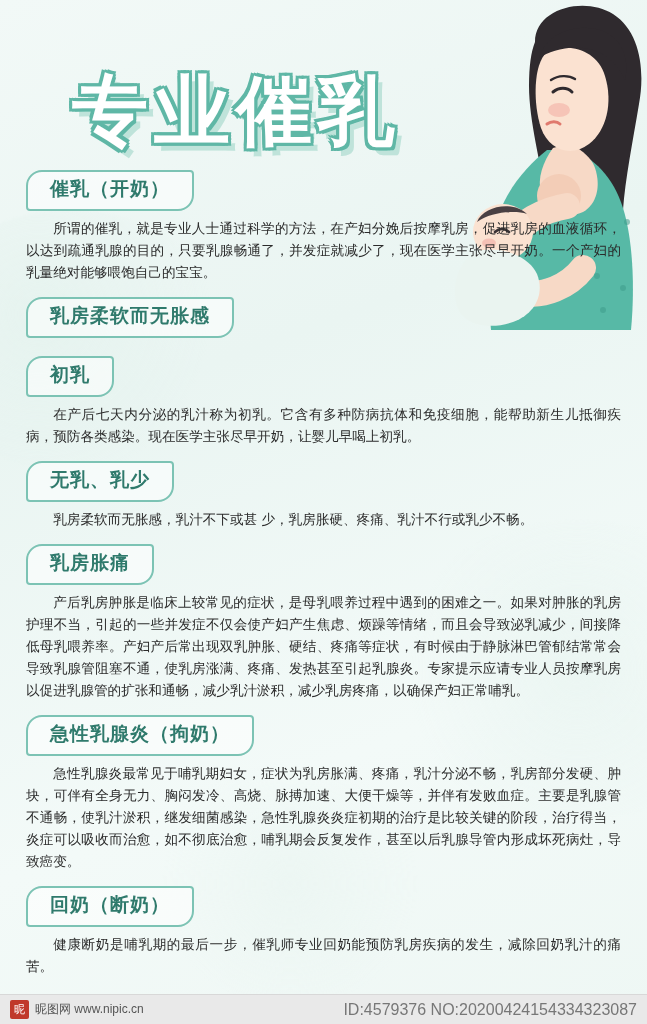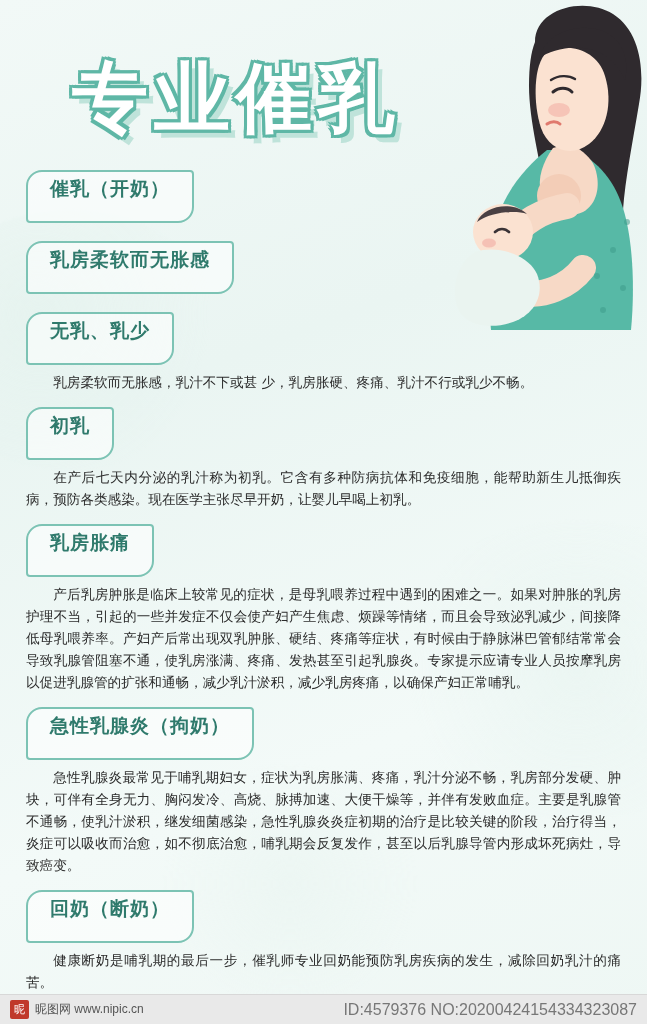--- a/index.html
+++ b/index.html
@@ -38,21 +38,21 @@
     top: 0;
     width: 230px;
     height: 330px;
     pointer-events: none;
   }
 
   
   .title-wrap {
     position: absolute;
     left: 72px;
-    top: 60px;
+    top: 73px;
     width: 420px;
   }
   .title {
     font-family: "DejaVu Sans", sans-serif;
     font-size: 76px;
     font-weight: bold;
     letter-spacing: 6px;
     color: #ffffff;
     line-height: 1;
     margin: 0;
@@ -69,21 +69,21 @@
     left: 0;
     top: 170px;
     width: 647px;
     padding: 0 26px 0 26px;
     box-sizing: border-box;
   }
   .section { margin-bottom: 14px; }
   .sec-head {
     display: inline-block;
     position: relative;
-    padding: 4px 22px 19px 22px;
+    padding: 4px 22px 7px 22px;
     margin-bottom: 4px;
     color: #2f7a6c;
     font-size: 19px;
     font-weight: bold;
     font-family: "DejaVu Sans", sans-serif;
     border: 2px solid #7cc3b4;
     border-radius: 16px 4px 16px 4px;
     background: rgba(255,255,255,0.55);
     letter-spacing: 1px;
   }
@@ -183,34 +183,35 @@
   </div>
 
   <div class="title-wrap">
     <h1 class="title">专业催乳</h1>
   </div>
 
   <div class="content">
 
     <div class="section">
       <div class="sec-head">催乳（开奶）</div>
+      <p class="para">所谓的催乳，就是专业人士通过科学的方法，在产妇分娩后按摩乳房，促进乳房的血液循环，以达到疏通乳腺的目的，只要乳腺畅通了，并发症就减少了，现在医学主张尽早开奶。一个产妇的乳量绝对能够喂饱自己的宝宝。</p>
     </div>
 
     <div class="section">
       <div class="sec-head">乳房柔软而无胀感</div>
+    </div>
+
+    <div class="section">
+      <div class="sec-head">初乳</div>
+      <p class="para">在产后七天内分泌的乳汁称为初乳。它含有多种防病抗体和免疫细胞，能帮助新生儿抵御疾病，预防各类感染。现在医学主张尽早开奶，让婴儿早喝上初乳。</p>
     </div>
 
     <div class="section">
       <div class="sec-head">无乳、乳少</div>
       <p class="para">乳房柔软而无胀感，乳汁不下或甚 少，乳房胀硬、疼痛、乳汁不行或乳少不畅。</p>
-    </div>
-
-    <div class="section">
-      <div class="sec-head">初乳</div>
-      <p class="para">在产后七天内分泌的乳汁称为初乳。它含有多种防病抗体和免疫细胞，能帮助新生儿抵御疾病，预防各类感染。现在医学主张尽早开奶，让婴儿早喝上初乳。</p>
     </div>
 
     <div class="section">
       <div class="sec-head">乳房胀痛</div>
       <p class="para">产后乳房肿胀是临床上较常见的症状，是母乳喂养过程中遇到的困难之一。如果对肿胀的乳房护理不当，引起的一些并发症不仅会使产妇产生焦虑、烦躁等情绪，而且会导致泌乳减少，间接降低母乳喂养率。产妇产后常出现双乳肿胀、硬结、疼痛等症状，有时候由于静脉淋巴管郁结常常会导致乳腺管阻塞不通，使乳房涨满、疼痛、发热甚至引起乳腺炎。专家提示应请专业人员按摩乳房以促进乳腺管的扩张和通畅，减少乳汁淤积，减少乳房疼痛，以确保产妇正常哺乳。</p>
     </div>
 
     <div class="section">
       <div class="sec-head">急性乳腺炎（拘奶）</div>
       <p class="para">急性乳腺炎最常见于哺乳期妇女，症状为乳房胀满、疼痛，乳汁分泌不畅，乳房部分发硬、肿块，可伴有全身无力、胸闷发冷、高烧、脉搏加速、大便干燥等，并伴有发败血症。主要是乳腺管不通畅，使乳汁淤积，继发细菌感染，急性乳腺炎炎症初期的治疗是比较关键的阶段，治疗得当，炎症可以吸收而治愈，如不彻底治愈，哺乳期会反复发作，甚至以后乳腺导管内形成坏死病灶，导致癌变。</p>

